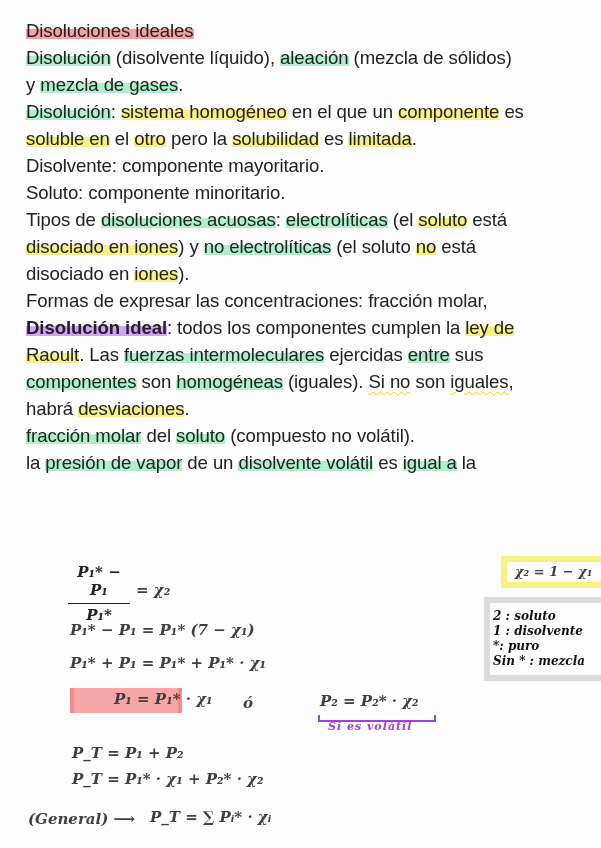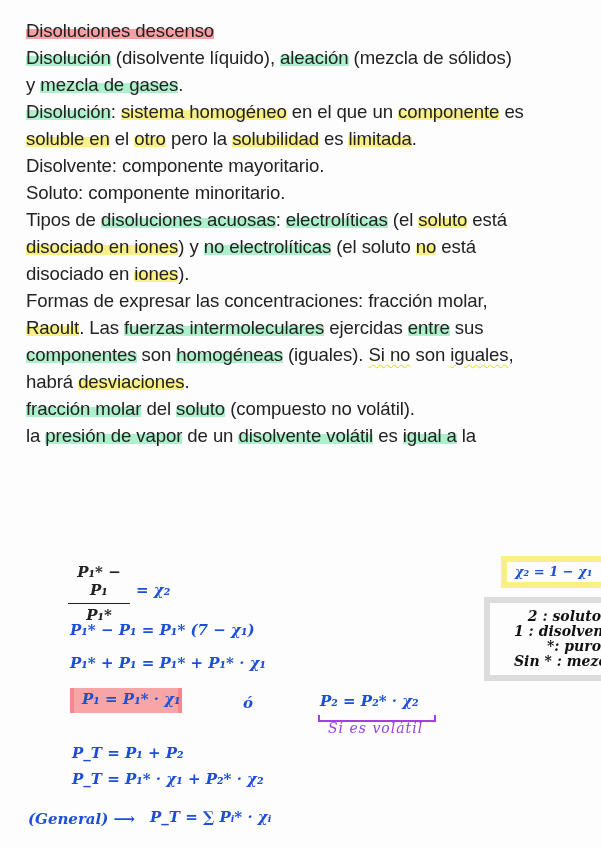--- a/index.html
+++ b/index.html
@@ -17,64 +17,65 @@
   .line { white-space: nowrap; display: block; }
   .hl-red { background: linear-gradient(to bottom, transparent 45%, #f7a0a4 45%, #f7a0a4 92%, transparent 92%); }
   .hl-green { background: linear-gradient(to bottom, transparent 45%, #aef0cc 45%, #aef0cc 92%, transparent 92%); }
   .hl-yellow { background: linear-gradient(to bottom, transparent 45%, #f8ef85 45%, #f8ef85 92%, transparent 92%); }
   .hl-purple { background: linear-gradient(to bottom, transparent 45%, #cfa3f5 45%, #cfa3f5 92%, transparent 92%); }
   .wavy { text-decoration: underline wavy #e8d900; text-decoration-thickness: 1px; text-underline-offset: 3px; }
   .bold { font-weight: bold; }
 
   .hw {
     position: absolute; font-family: "DejaVu Serif", serif; font-style: italic;
-    font-weight: bold; color: #1d4ed8; white-space: nowrap; font-size: 15px;
+    font-weight: bold; color: #404040; white-space: nowrap; font-size: 15px;
   }
   .frac { position: absolute; left: 68px; top: 563px; width: 62px; text-align: center; }
   .frac .num { font-family: "DejaVu Serif", serif; font-style: italic; font-weight: bold; font-size: 15px; border-bottom: 1.5px solid #222; padding-bottom: 4px; }
   .frac .den { font-family: "DejaVu Serif", serif; font-style: italic; font-weight: bold; font-size: 15px; padding-top: 2px; }
 
   .box-yellow {
     position: absolute; left: 501px; top: 556px; width: 100px; height: 32px;
     background: #fdfdfd; border: 6px solid #f8ef85; border-right: none; box-sizing: border-box;
   }
   .box-yellow .hw { position: static; display: block; padding: 2px 0 0 8px; font-size: 13px; }
   .box-grey {
     position: absolute; left: 484px; top: 597px; width: 117px; height: 84px;
     border: 6px solid #dcdcdc; border-right: none; box-sizing: border-box; background: #fdfdfd;
   }
-  .box-grey .item { font-family: "DejaVu Serif", serif; font-style: italic; font-weight: bold; font-size: 14px; line-height: 15px; padding-left: 24px; color: #111; white-space: nowrap; text-align: right; }
+  .box-grey .item { font-family: "DejaVu Serif", serif; font-style: italic; font-weight: bold; font-size: 12px; line-height: 15px; padding-left: 3px; color: #111; white-space: nowrap; }
 
   .box-red {
     position: absolute; left: 70px; top: 688px; width: 112px; height: 25px;
     background: #f7a6a8; border-left: 4px solid #f08a8e; border-right: 4px solid #f08a8e; box-sizing: border-box;
   }
-  .box-red .hw { position: static; padding: 2px 0 0 8px; font-size: 15px; display: block; }
+  .box-red .hw { position: static; padding: 2px 0 0 8px; font-size: 15px; display: block; margin-left: 32px; }
 
   .brace {
     position: absolute; left: 318px; top: 715px; width: 114px; height: 5px;
     border: 2px solid #a040e0; border-top: none;
   }
-  .brace-label { position: absolute; left: 328px; top: 720px; color: #a040e0; font-family: "DejaVu Serif", serif; font-style: italic; font-size: 14px; font-weight: normal; letter-spacing: 1px; }
+  .brace-label { position: absolute; left: 328px; top: 720px; color: #a040e0; font-family: "DejaVu Serif", serif; font-style: italic; font-size: 11px; font-weight: bold; letter-spacing: 1px; }
 </style>
 </head>
 <body>
 
 <div class="text" id="notes">
-    <span class="line"><span class="hl-red">Disoluciones descenso</span></span>
+    <span class="line"><span class="hl-red">Disoluciones ideales</span></span>
     <span class="line"><span class="hl-green">Disolución</span><span class=""> (disolvente líquido), </span><span class="hl-green">aleación</span><span class=""> (mezcla de sólidos)</span></span>
     <span class="line"><span class="">y </span><span class="hl-green">mezcla de gases</span><span class="">.</span></span>
     <span class="line"><span class="hl-green">Disolución</span><span class="">: </span><span class="hl-yellow">sistema homogéneo</span><span class=""> en el que un </span><span class="hl-yellow">componente</span><span class=""> es</span></span>
     <span class="line"><span class="hl-yellow">soluble en</span><span class=""> el </span><span class="hl-yellow">otro</span><span class=""> pero la </span><span class="hl-yellow">solubilidad</span><span class=""> es </span><span class="hl-yellow">limitada</span><span class="">.</span></span>
     <span class="line"><span class="">Disolvente: componente mayoritario.</span></span>
     <span class="line"><span class="">Soluto: componente minoritario.</span></span>
     <span class="line"><span class="">Tipos de </span><span class="hl-green">disoluciones acuosas</span><span class="">: </span><span class="hl-green">electrolíticas</span><span class=""> (el </span><span class="hl-yellow">soluto</span><span class=""> está</span></span>
     <span class="line"><span class="hl-yellow">disociado en iones</span><span class="">) y </span><span class="hl-green">no electrolíticas</span><span class=""> (el soluto </span><span class="hl-yellow">no</span><span class=""> está</span></span>
     <span class="line"><span class="">disociado en </span><span class="hl-yellow">iones</span><span class="">).</span></span>
     <span class="line"><span class="">Formas de expresar las concentraciones: fracción molar,</span></span>
+    <span class="line"><span class="hl-purple bold">Disolución ideal</span><span class="">: todos los componentes cumplen la </span><span class="hl-yellow">ley de</span></span>
     <span class="line"><span class="hl-yellow">Raoult</span><span class="">. Las </span><span class="hl-green">fuerzas intermoleculares</span><span class=""> ejercidas </span><span class="hl-green">entre</span><span class=""> sus</span></span>
     <span class="line"><span class="hl-green">componentes</span><span class=""> son </span><span class="hl-green">homogéneas</span><span class=""> (iguales). </span><span class="wavy">Si no</span><span class=""> son </span><span class="wavy">iguales</span><span class="">,</span></span>
     <span class="line"><span class="">habrá </span><span class="hl-yellow">desviaciones</span><span class="">.</span></span>
     <span class="line"><span class="hl-green">fracción molar</span><span class=""> del </span><span class="hl-green">soluto</span><span class=""> (compuesto no volátil).</span></span>
     <span class="line"><span class="">la </span><span class="hl-green">presión de vapor</span><span class=""> de un </span><span class="hl-green">disolvente volátil</span><span class=""> es </span><span class="hl-green">igual a</span><span class=""> la</span></span>
   </div>
 
 <div class="frac">
   <div class="num">P₁* − P₁</div>
   <div class="den">P₁*</div>

